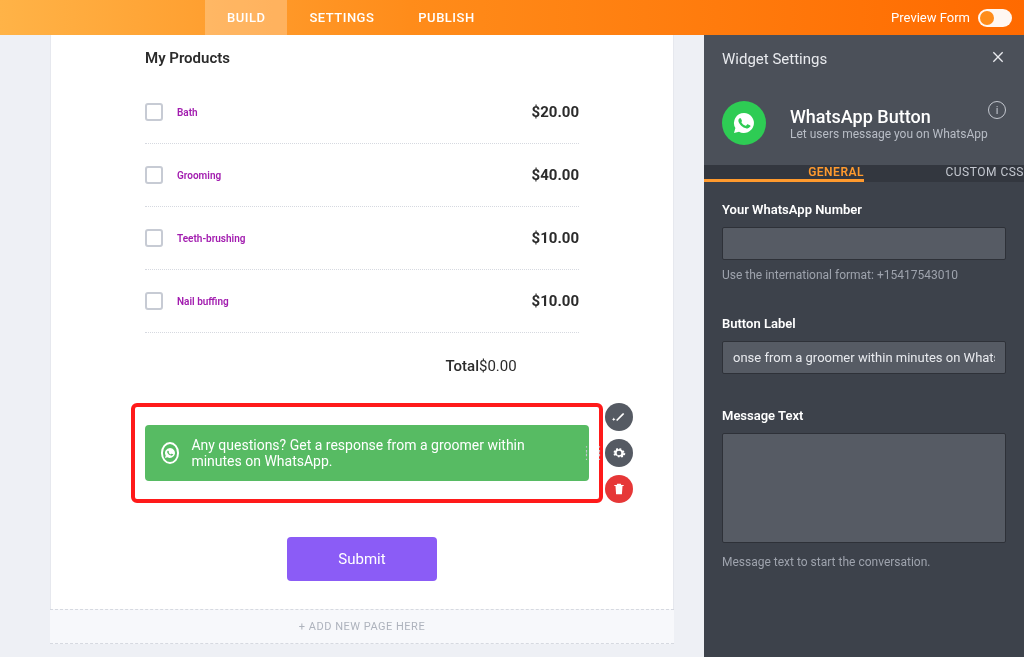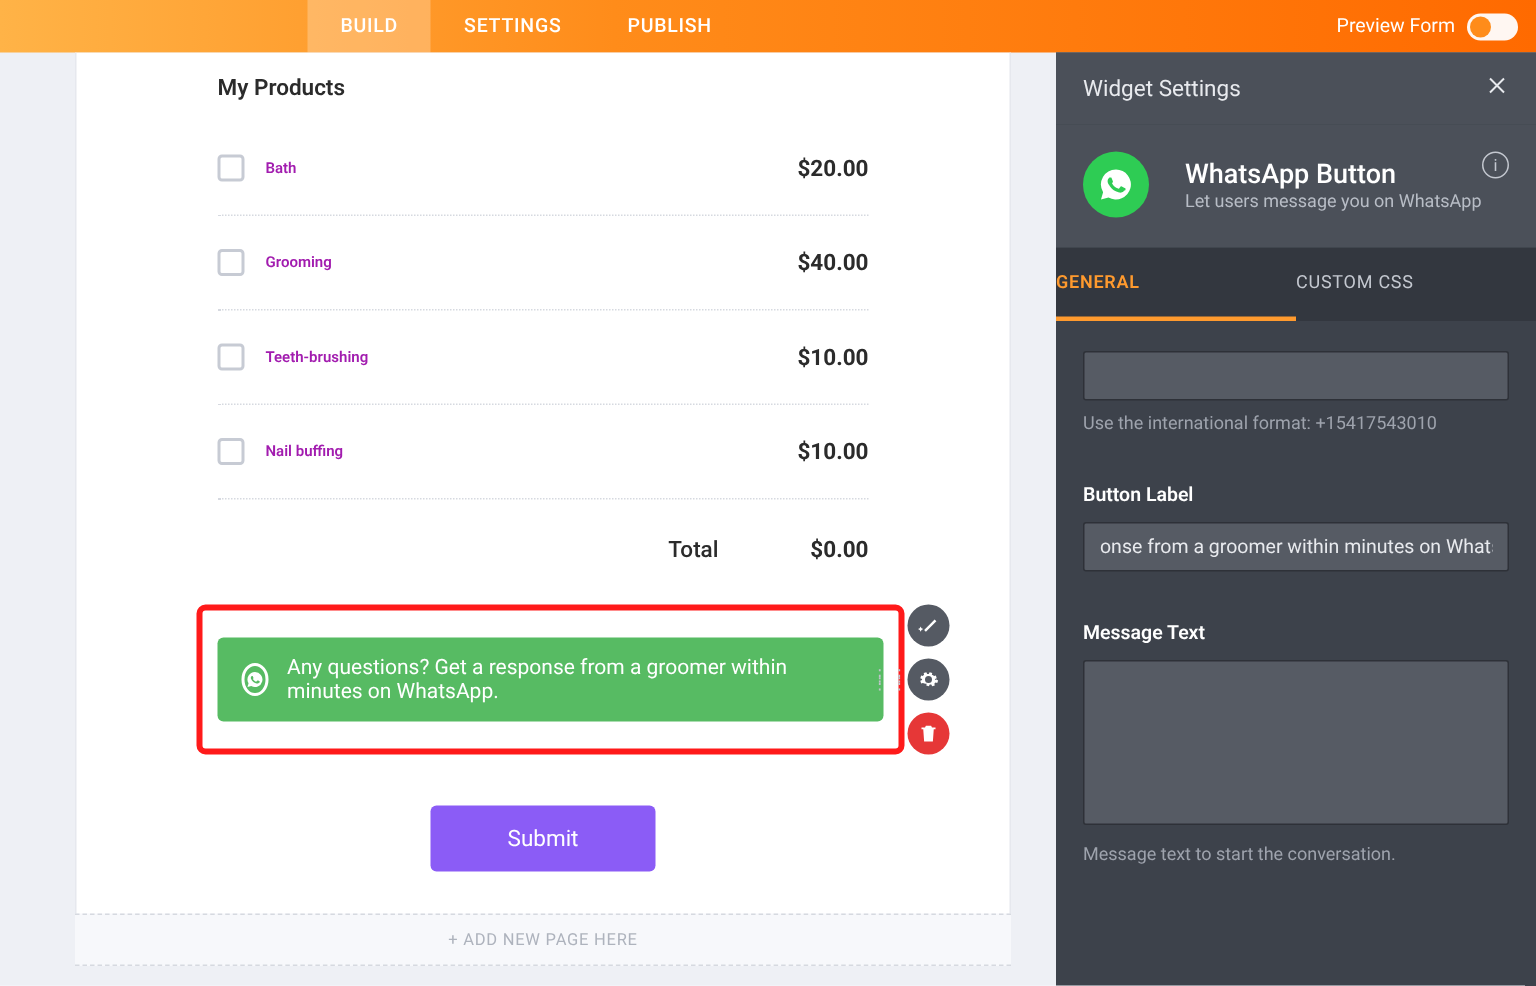--- a/index.html
+++ b/index.html
@@ -44,21 +44,21 @@
     border-bottom: 1px dotted #d6d9e0;
   }
   .checkbox {
     width: 18px; height: 18px; border: 2px solid #c7cbd4; border-radius: 3px; margin-right: 14px; background:#fff;
   }
   .prod-label { font-size: 10px; font-weight: 600; color: #a21caf; }
   .prod-price { margin-left: auto; font-size: 15px; font-weight: 700; color: #2b2b2b; }
 
   .total-row { display:flex; margin: 24px 94px 0 94px; font-size:15px; font-weight:600; color:#2b2b2b;}
   .total-row .lbl{ margin-left:auto; font-weight:500;}
-  .total-row .amt{ width:100px; text-align:right; font-weight:700;}
+  .total-row .amt{ width:100px; text-align:left; font-weight:400;}
 
   
   .widget-highlight {
     margin: 28px 70px 0 80px;
     border: 4px solid #ff1a1a;
     border-radius: 6px;
     padding: 18px 10px;
     position: relative;
   }
   .whatsapp-btn {
@@ -114,21 +114,21 @@
   }
   .wa-circle {
     width:44px; height:44px; border-radius:50%; background:#2ecc54; display:flex; align-items:center; justify-content:center;
   }
   .wa-circle svg { width:24px; height:24px; fill:#fff;}
   .widget-ident .title { font-size:18px; font-weight:500; color:#fff;}
   .widget-ident .sub { font-size:12px; color:#b8bdc6;}
   .info-i { position:absolute; right:18px; top:18px; width:18px; height:18px; border:1.5px solid #c4c8d0; border-radius:50%; display:flex; align-items:center; justify-content:center; font-size:11px; color:#c4c8d0; cursor:pointer;}
 
   .panel-tabs { display:flex; background:#33373f; }
-  .ptab { flex:1; text-align:left; padding:16px 0; font-size:12px; letter-spacing:0.5px; color:#c4c8d0; cursor:pointer; border-bottom: 3px solid transparent;}
+  .ptab { flex:1; text-align:right; padding:0 0; font-size:12px; letter-spacing:0.5px; color:#c4c8d0; cursor:pointer; border-bottom: 3px solid transparent;}
   .ptab.active { color:#ff9a2e; border-bottom-color:#ff9a2e; font-weight:600;}
 
   .panel-body { padding: 20px 18px; overflow:auto; }
   .field-label { font-size:13px; font-weight:600; color:#fff; margin-bottom:10px; }
   .text-input, .text-area {
     width:100%; background:#565b64; border:1px solid #2e3138; color:#e8eaee;
     padding:8px 10px; font-size:13px; border-radius:2px;
   }
   .text-area { height: 110px; resize: none; }
   .hint { font-size:12px; color:#9ea3ad; margin-top:8px;}
@@ -239,20 +239,21 @@
     <div class="info-i">i</div>
   </div>
 
   <div class="panel-tabs">
     <div class="ptab active">GENERAL</div>
     <div class="ptab">CUSTOM CSS</div>
   </div>
 
   <div class="panel-body">
     <div class="field-block">
+      <div class="field-label">Your WhatsApp Number</div>
       <input class="text-input" value="" style="">
       <div class="hint">Use the international format: +15417543010</div>
     </div>
 
     <div class="field-block">
       <div class="field-label">Button Label</div>
       <input class="text-input" style="text-align: right;" value="onse from a groomer within minutes on WhatsApp.">
     </div>
 
     <div class="field-block">

